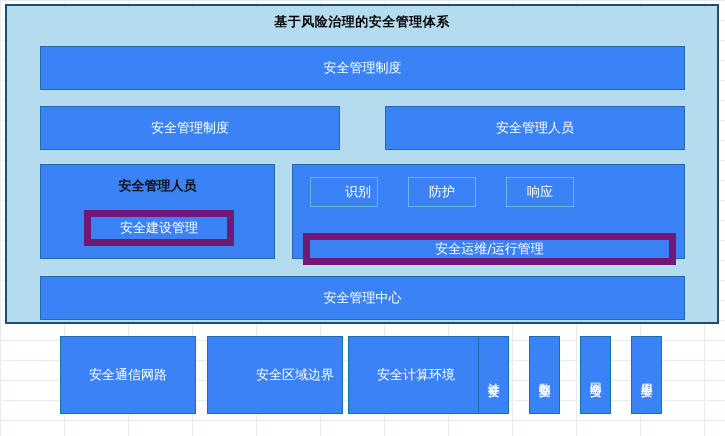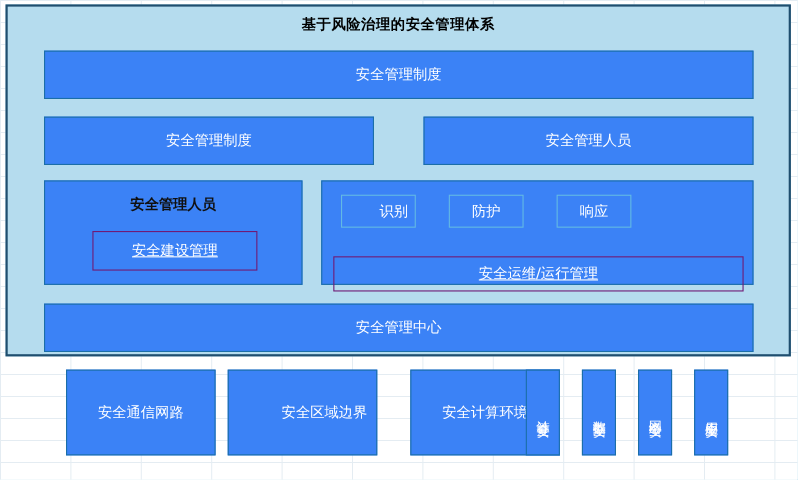--- a/index.html
+++ b/index.html
@@ -82,28 +82,27 @@
     width: 100%;
     text-align: center;
     font-size: 13px;
     font-weight: bold;
     color: #101010;
   }
   .inner-box {
     position: absolute;
     box-sizing: border-box;
     background: transparent;
-    border: 1px solid #701a75;
+    border: 7px solid #701a75;
     color: #ffffff;
     font-size: 13px;
     display: flex;
     align-items: center;
     justify-content: center;
     text-align: center;
-    text-decoration: underline;
   }
   #inner-construction { left: 43px; top: 45px; width: 150px; height: 36px; }
 
   .chip-row { position: absolute; left: 10px; top: 12px; width: 373px; height: 30px; }
   .chip {
     position: absolute;
     box-sizing: border-box;
     border: 1px solid #63b9e4;
     background: transparent;
     color: #ffffff;
@@ -125,21 +124,21 @@
 
   
   .bottom-wide {
     top: 330px;
     height: 78px;
     width: 136px;
     margin-left: 20px;
   }
   #bottom-comm { left: 33px; }
   #bottom-area { left: 180px; padding-left: 40px; }
-  #bottom-comp { left: 346px; }
+  #bottom-comp { left: 321px; }
 
   .bottom-vert {
     top: 330px;
     height: 78px;
     width: 31px;
     font-size: 12px;
     line-height: 1.05;
     padding: 3px 0;
   }
   .vert-text {

